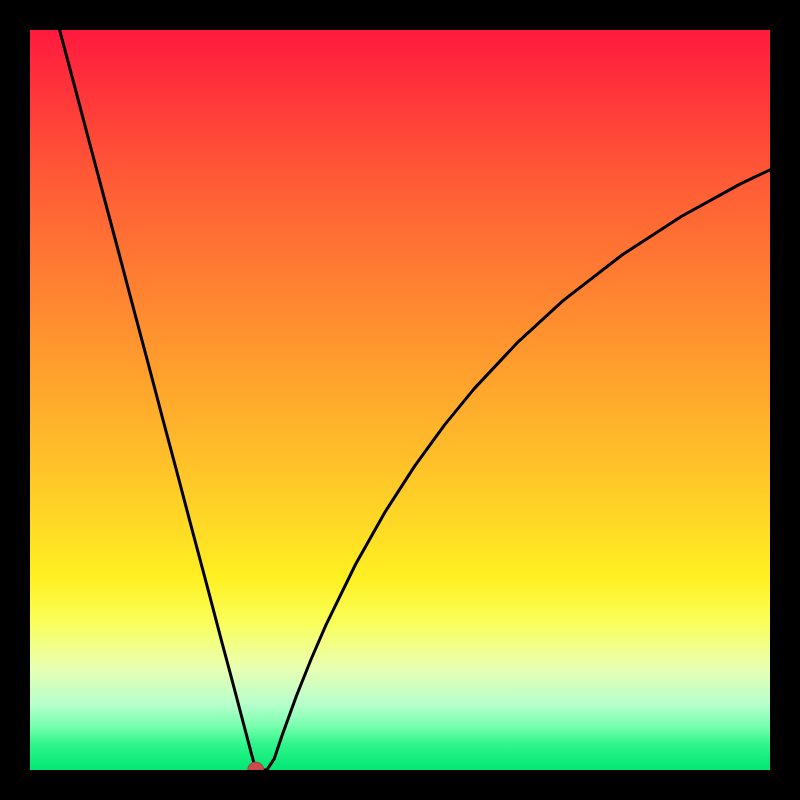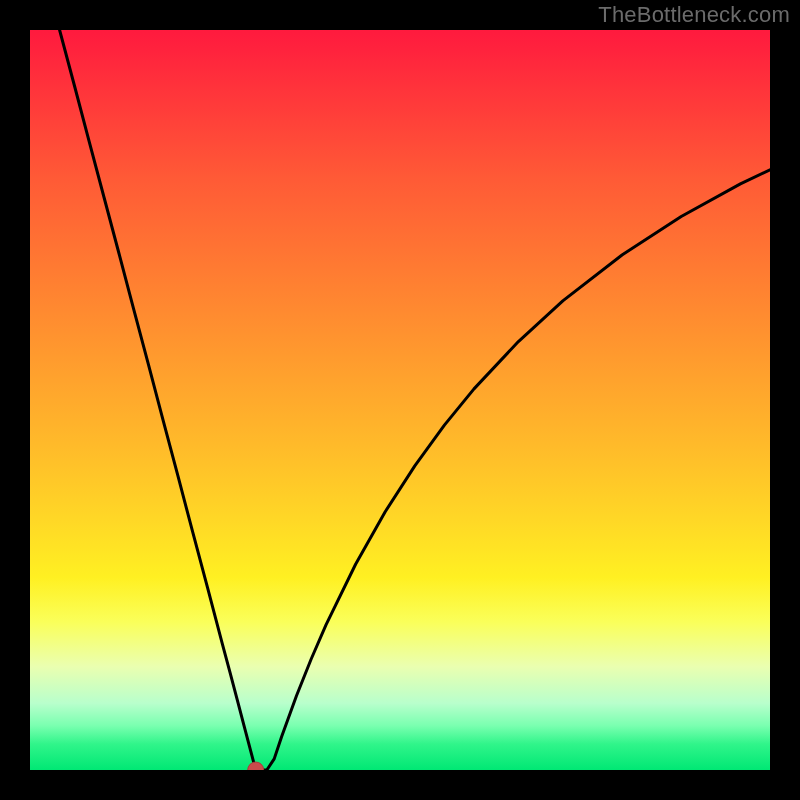--- a/index.html
+++ b/index.html
@@ -64,21 +64,20 @@
     left: 0;
     top: 0;
     width: 100%;
     height: 100%;
   }
 </style>
 </head>
 <body>
 
 <div class="frame">
-  <div class="watermark">TheBottleneck.com</div>
 
   <div class="plot-area">
     <div class="gradient-bg"></div>
     <svg class="curve" viewBox="0 0 740 740" preserveAspectRatio="none">
       <path id="curve-path" fill="none" stroke="#000000" stroke-width="3" stroke-linejoin="round" stroke-linecap="round" d="M29.60 0.00 L44.40 55.50 L59.20 111.74 L74.00 167.24 L88.80 222.74 L103.60 278.98 L118.40 334.48 L133.20 390.72 L148.00 446.22 L162.80 502.46 L177.60 557.96 L192.40 614.20 L199.80 641.58 L207.20 669.70 L214.60 697.82 L222.00 725.94 L225.70 740.00 L229.40 740.00 L236.80 740.00 L244.20 728.90 L251.60 706.70 L266.40 666.00 L281.20 629.00 L296.00 594.96 L325.60 534.28 L355.20 481.74 L384.80 435.86 L414.40 395.16 L444.00 358.90 L488.40 311.54 L532.80 270.84 L592.00 224.96 L651.20 186.48 L710.40 153.92 L740.00 139.86"></path>
       <circle id="marker-dot" r="8" fill="#c94b4b" stroke="#a63c3c" stroke-width="1" cx="225.70" cy="740.00"></circle>
     </svg>
   </div>
 </div>
 

